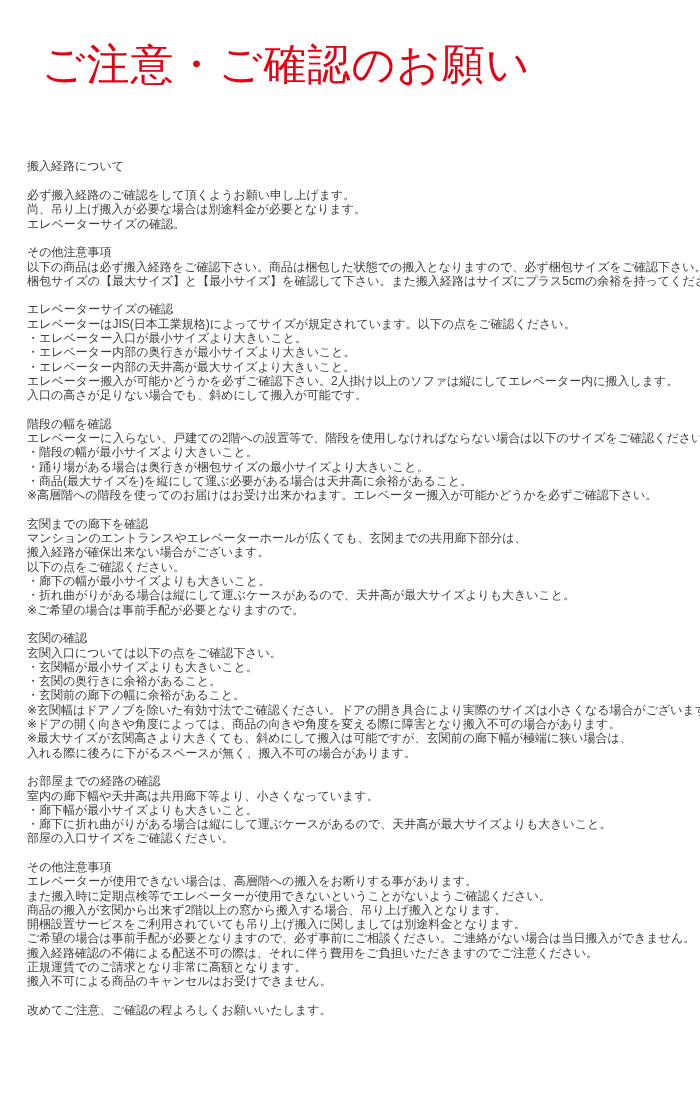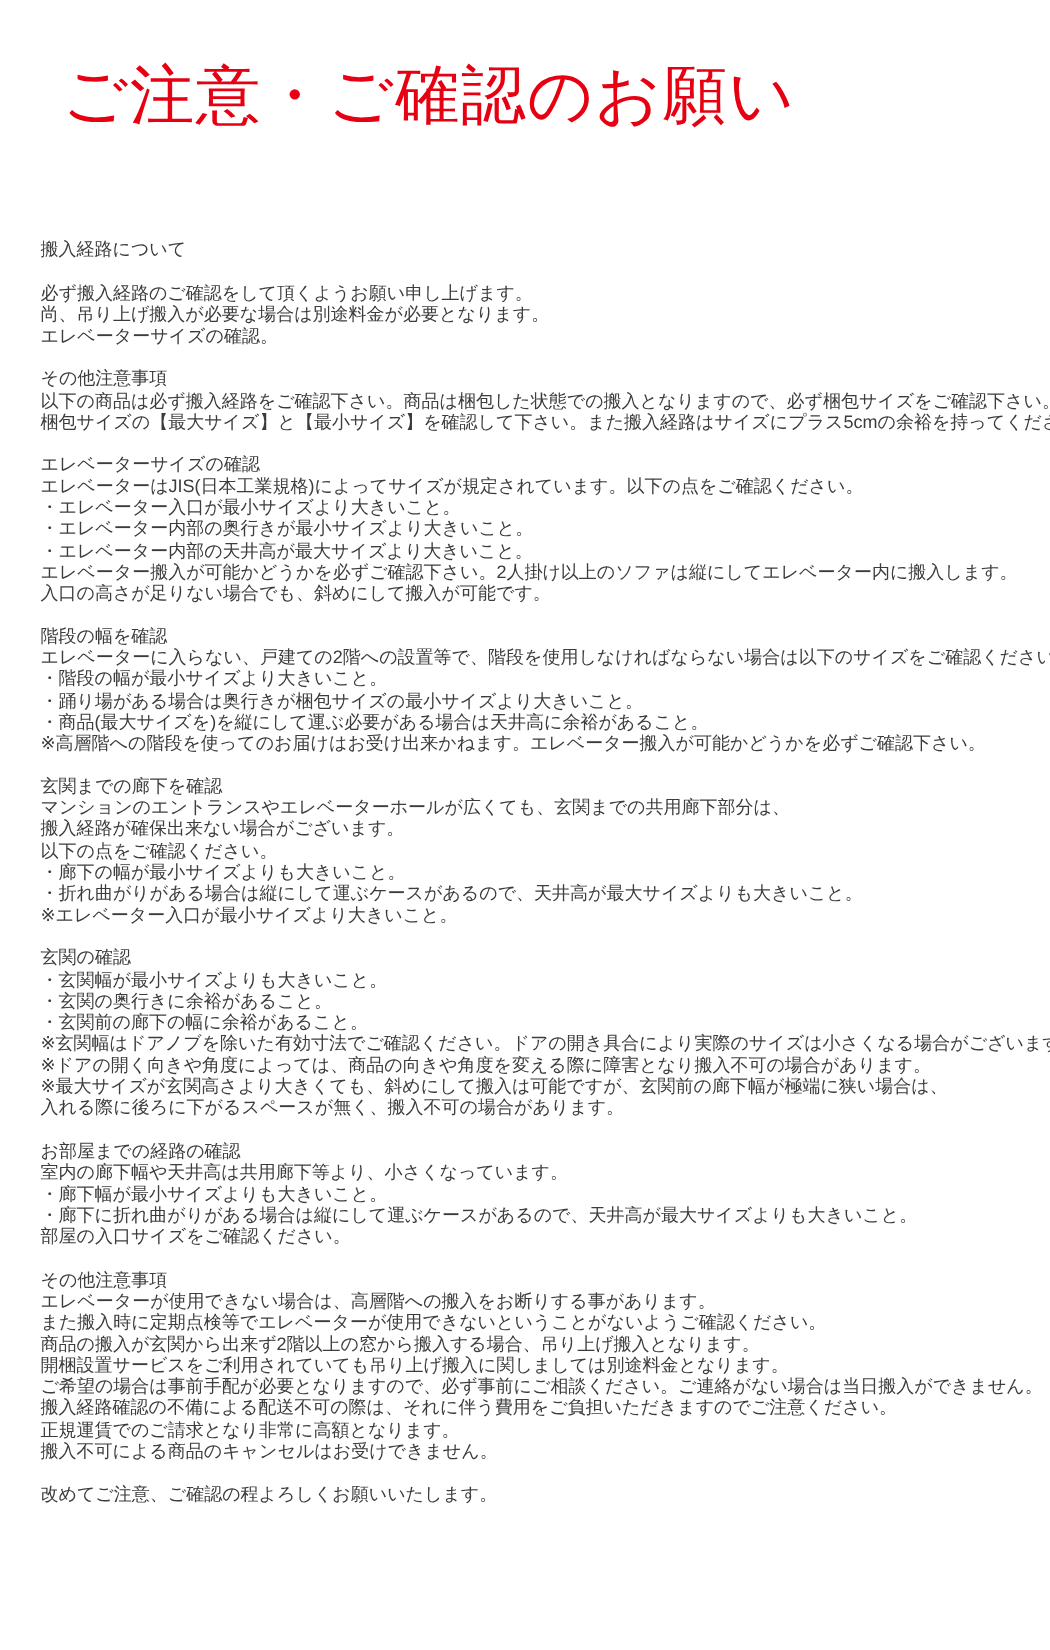--- a/index.html
+++ b/index.html
@@ -82,24 +82,25 @@
         <div class="line">・商品(最大サイズを)を縦にして運ぶ必要がある場合は天井高に余裕があること。</div>
         <div class="line">※高層階への階段を使ってのお届けはお受け出来かねます。エレベーター搬入が可能かどうかを必ずご確認下さい。</div>
       </div>
       <div class="para">
         <div class="line">玄関までの廊下を確認</div>
         <div class="line">マンションのエントランスやエレベーターホールが広くても、玄関までの共用廊下部分は、</div>
         <div class="line">搬入経路が確保出来ない場合がございます。</div>
         <div class="line">以下の点をご確認ください。</div>
         <div class="line">・廊下の幅が最小サイズよりも大きいこと。</div>
         <div class="line">・折れ曲がりがある場合は縦にして運ぶケースがあるので、天井高が最大サイズよりも大きいこと。</div>
-        <div class="line">※エレベーター入口が最小サイズより大きいこと。</div>
+        <div class="line">※ご希望の場合は事前手配が必要となりますので。</div>
       </div>
       <div class="para">
         <div class="line">玄関の確認</div>
+        <div class="line">玄関入口については以下の点をご確認下さい。</div>
         <div class="line">・玄関幅が最小サイズよりも大きいこと。</div>
         <div class="line">・玄関の奥行きに余裕があること。</div>
         <div class="line">・玄関前の廊下の幅に余裕があること。</div>
         <div class="line">※玄関幅はドアノブを除いた有効寸法でご確認ください。ドアの開き具合により実際のサイズは小さくなる場合がございます。</div>
         <div class="line">※ドアの開く向きや角度によっては、商品の向きや角度を変える際に障害となり搬入不可の場合があります。</div>
         <div class="line">※最大サイズが玄関高さより大きくても、斜めにして搬入は可能ですが、玄関前の廊下幅が極端に狭い場合は、</div>
         <div class="line">入れる際に後ろに下がるスペースが無く、搬入不可の場合があります。</div>
       </div>
       <div class="para">
         <div class="line">お部屋までの経路の確認</div>

